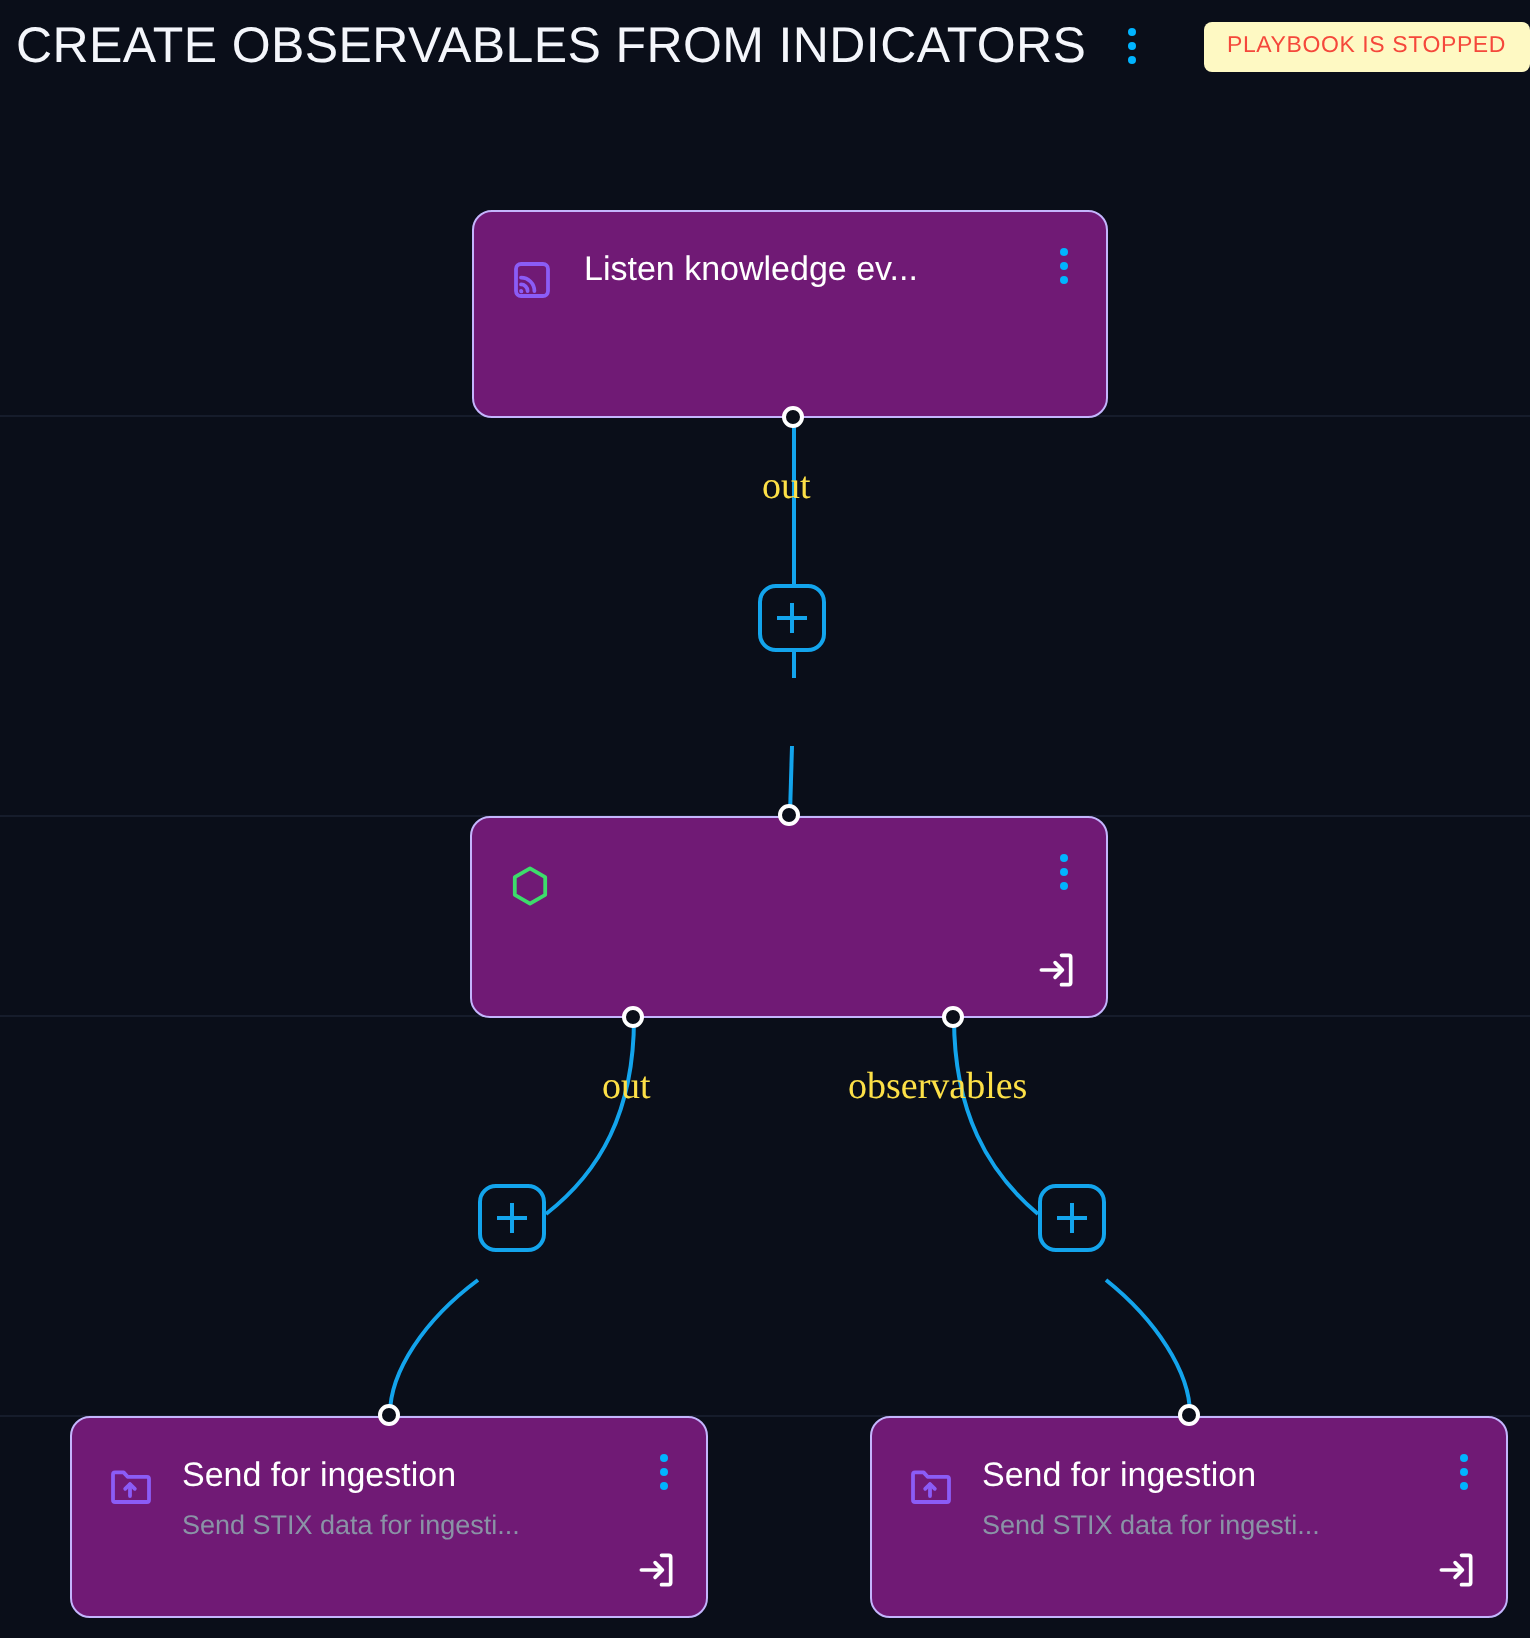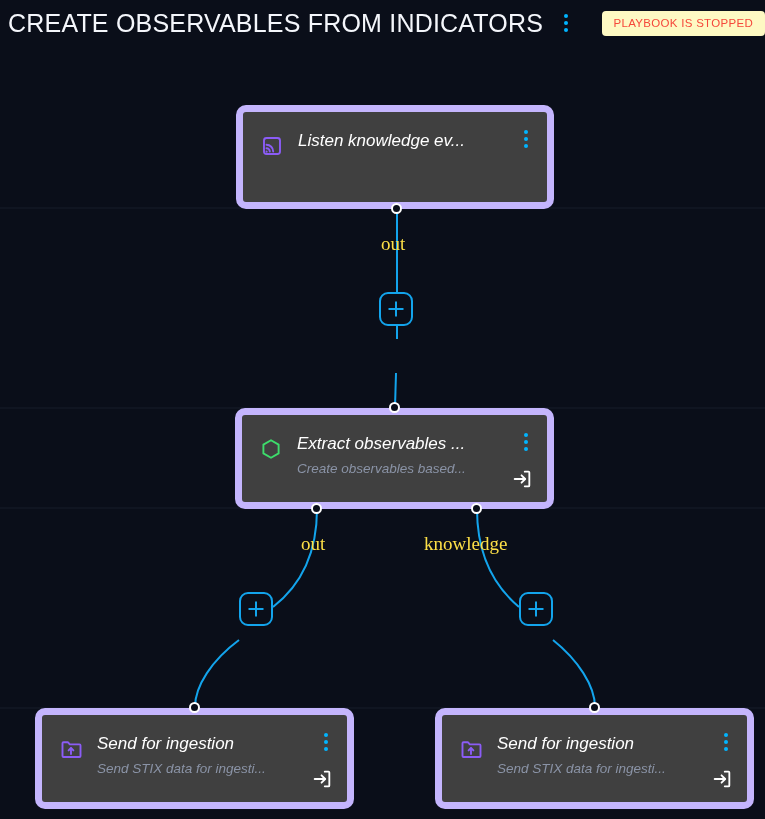--- a/index.html
+++ b/index.html
@@ -78,25 +78,24 @@
   #edges {
     position: absolute;
     left: 0; top: 0;
     width: 765px; height: 773px;
     pointer-events: none;
   }
 
   
   .node {
     position: absolute;
-    background: #404040;
-    border: 7px solid #c4b5fd;
+    background: #701a75;
+    border: 1px solid #c4b5fd;
     border-radius: 10px;
     z-index: 5;
-    font-style: italic;
   }
   .node-inner {
     position: relative;
     width: 100%;
     height: 100%;
     padding: 18px 16px 0 16px;
     display: flex;
     align-items: flex-start;
     gap: 13px;
   }
@@ -246,24 +245,20 @@
 
     <div class="anchor" style="left:391px; top:157px;"></div>
 
     <div class="node" style="left:235px; top:362px; width:319px; height:101px;">
       <div class="node-inner">
         <div class="node-icon">
           <svg width="24" height="24" viewBox="0 0 24 24" fill="none" stroke="#3ddc6b" stroke-width="1.9" stroke-linejoin="round">
             <path d="M12 3.2 L19.6 7.6 L19.6 16.4 L12 20.8 L4.4 16.4 L4.4 7.6 Z"></path>
           </svg>
         </div>
-        <div class="node-text">
-          <div class="node-title">Extract observables ...</div>
-          <div class="node-desc">Create observables based...</div>
-        </div>
       </div>
       <div class="kebab node-kebab">
         <span></span>
         <span></span>
         <span></span>
       </div>
       <div class="node-enter">
         <svg width="22" height="22" viewBox="0 0 24 24" fill="none" stroke="#ffffff" stroke-width="2" stroke-linecap="round" stroke-linejoin="round">
           <path d="M15 4 h4 a1 1 0 0 1 1 1 v14 a1 1 0 0 1 -1 1 h-4"></path>
           <path d="M4 12 h11"></path>
@@ -330,20 +325,20 @@
           <path d="M15 4 h4 a1 1 0 0 1 1 1 v14 a1 1 0 0 1 -1 1 h-4"></path>
           <path d="M4 12 h11"></path>
           <path d="M11.5 8 L15.5 12 L11.5 16"></path>
         </svg>
       </div>
     </div>
     <div class="anchor" style="left:589px; top:656px;"></div>
 
     <div class="edge-label" style="left:381px; top:187px;">out</div>
     <div class="edge-label" style="left:301px; top:487px;">out</div>
-    <div class="edge-label" style="left:424px; top:487px;">knowledge</div>
+    <div class="edge-label" style="left:424px; top:487px;">observables</div>
 
     <div class="plus-btn" style="left:379px; top:246px;"></div>
     <div class="plus-btn" style="left:239px; top:546px;"></div>
     <div class="plus-btn" style="left:519px; top:546px;"></div>
 
   </div>
 </div>
 
 </body></html>

